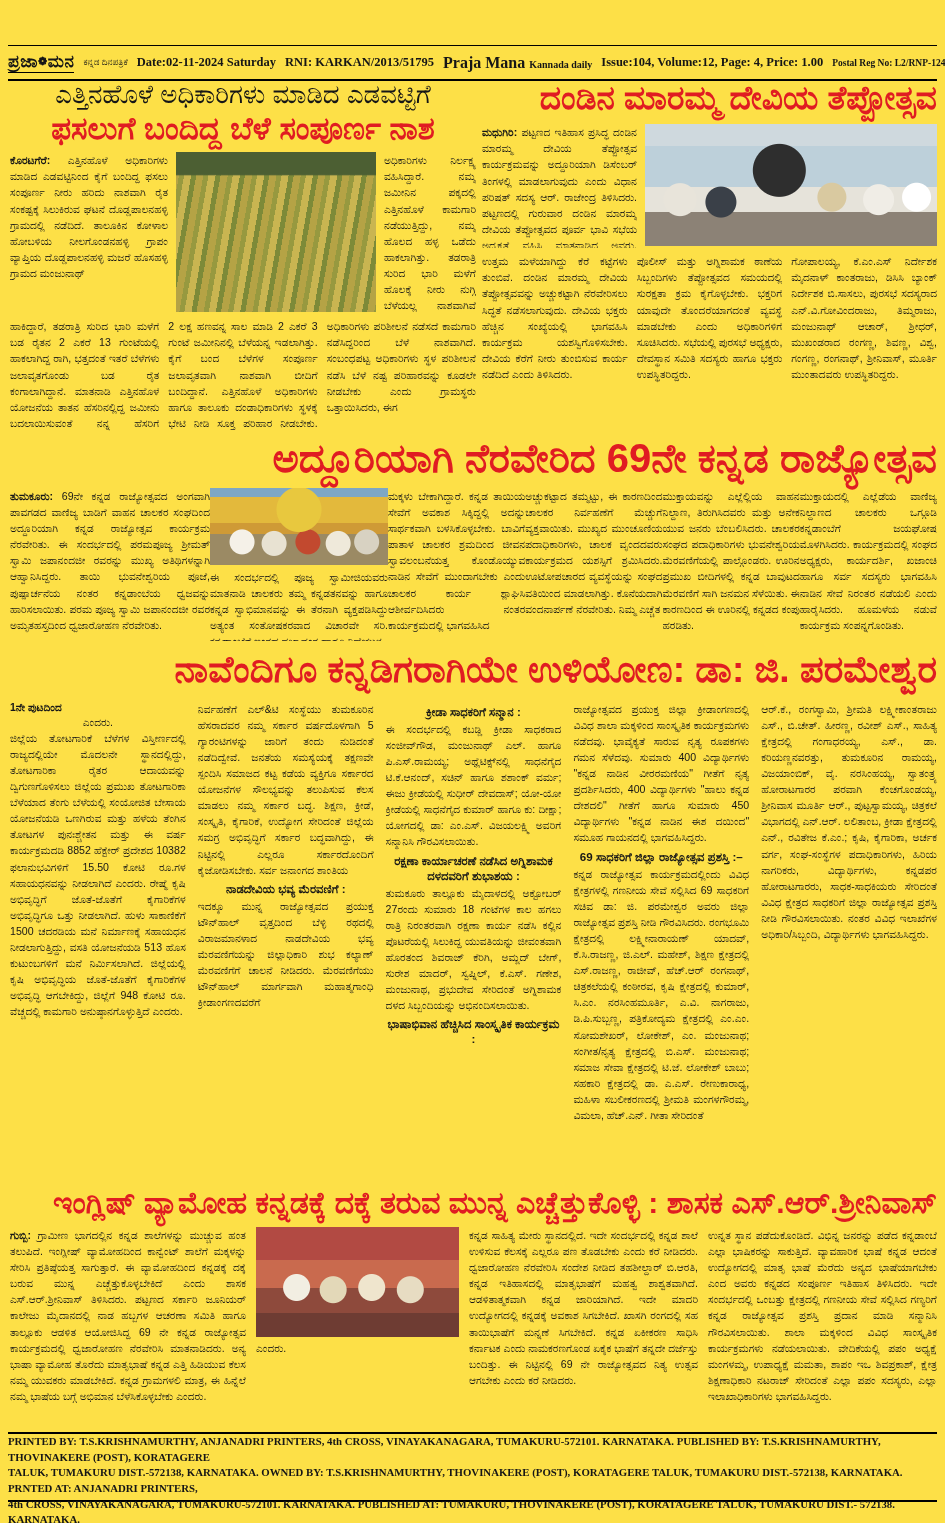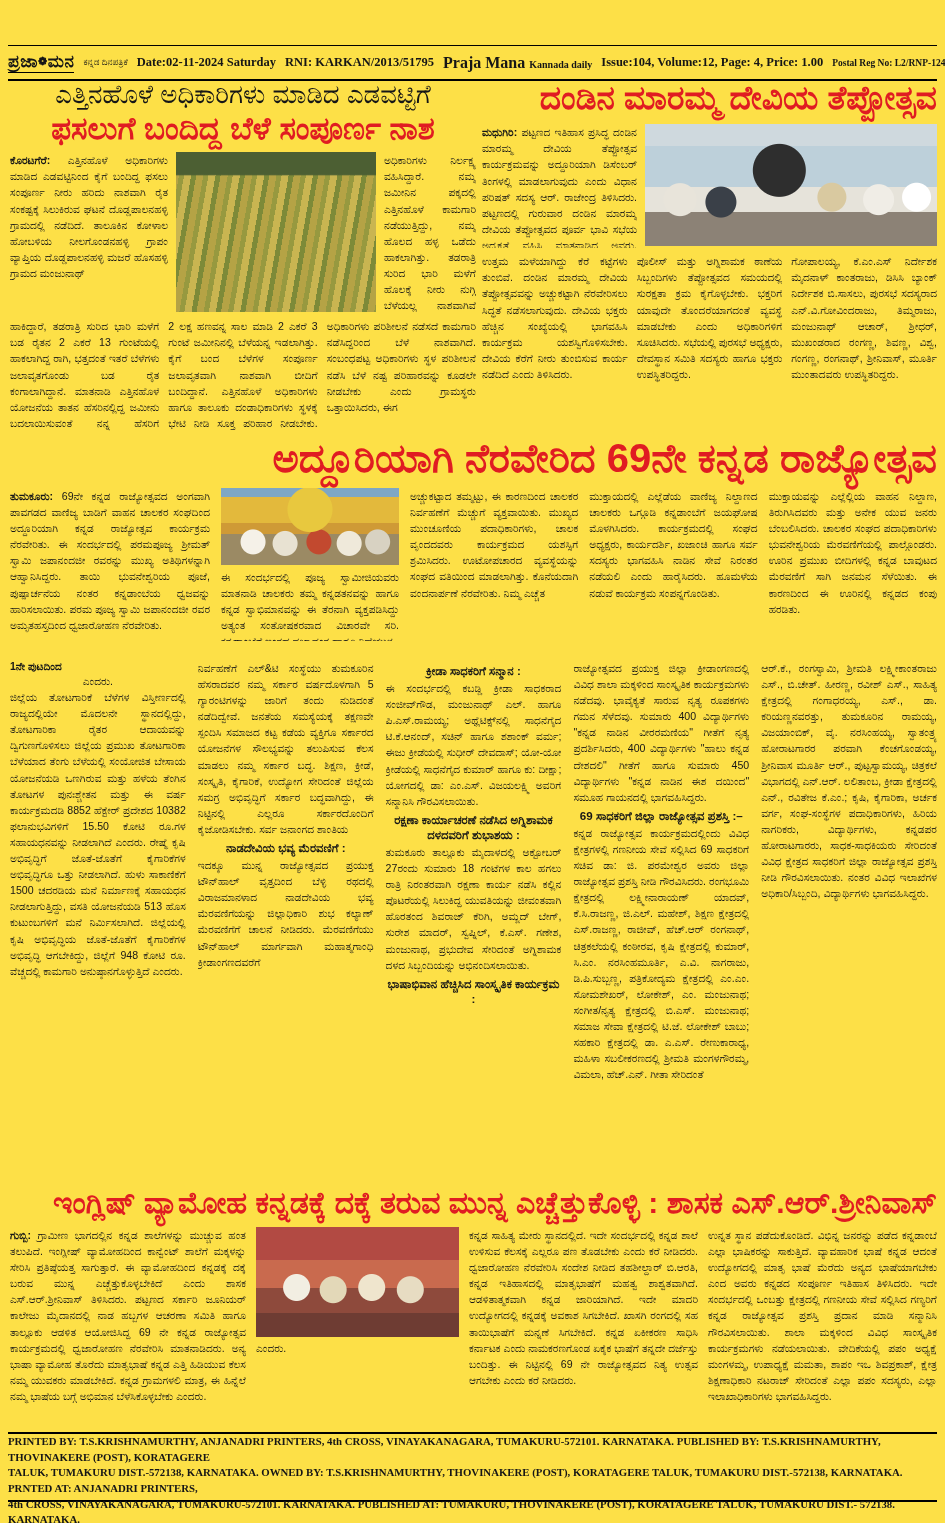--- a/index.html
+++ b/index.html
@@ -107,33 +107,35 @@
     </div>
     <div class="cols" style="gap:9px;margin-top:5px;height:168px;">
       <div class="col bodytxt" style="flex:1;">ಉತ್ತಮ ಮಳೆಯಾಗಿದ್ದು ಕೆರೆ ಕಟ್ಟೆಗಳು ತುಂಬಿವೆ. ದಂಡಿನ ಮಾರಮ್ಮ ದೇವಿಯ ತೆಪ್ಪೋತ್ಸವವನ್ನು ಅಚ್ಚುಕಟ್ಟಾಗಿ ನೆರವೇರಿಸಲು ಸಿದ್ಧತೆ ನಡೆಸಲಾಗುವುದು. ದೇವಿಯ ಭಕ್ತರು ಹೆಚ್ಚಿನ ಸಂಖ್ಯೆಯಲ್ಲಿ ಭಾಗವಹಿಸಿ ಕಾರ್ಯಕ್ರಮ ಯಶಸ್ವಿಗೊಳಿಸಬೇಕು. ದೇವಿಯ ಕೆರೆಗೆ ನೀರು ತುಂಬಿಸುವ ಕಾರ್ಯ ನಡೆದಿದೆ ಎಂದು ತಿಳಿಸಿದರು.</div>
       <div class="col bodytxt" style="flex:1;">ಪೊಲೀಸ್ ಮತ್ತು ಅಗ್ನಿಶಾಮಕ ಠಾಣೆಯ ಸಿಬ್ಬಂದಿಗಳು ತೆಪ್ಪೋತ್ಸವದ ಸಮಯದಲ್ಲಿ ಸುರಕ್ಷತಾ ಕ್ರಮ ಕೈಗೊಳ್ಳಬೇಕು. ಭಕ್ತರಿಗೆ ಯಾವುದೇ ತೊಂದರೆಯಾಗದಂತೆ ವ್ಯವಸ್ಥೆ ಮಾಡಬೇಕು ಎಂದು ಅಧಿಕಾರಿಗಳಿಗೆ ಸೂಚಿಸಿದರು. ಸಭೆಯಲ್ಲಿ ಪುರಸಭೆ ಅಧ್ಯಕ್ಷರು, ದೇವಸ್ಥಾನ ಸಮಿತಿ ಸದಸ್ಯರು ಹಾಗೂ ಭಕ್ತರು ಉಪಸ್ಥಿತರಿದ್ದರು.</div>
       <div class="col bodytxt" style="flex:1;">ಗೋಪಾಲಯ್ಯ, ಕೆ.ಎಂ.ಎಸ್ ನಿರ್ದೇಶಕ ಮೈದನಾಳ್ ಕಾಂತರಾಜು, ಡಿಸಿಸಿ ಬ್ಯಾಂಕ್ ನಿರ್ದೇಶಕ ಬಿ.ಸಾಸಲು, ಪುರಸಭೆ ಸದಸ್ಯರಾದ ಎನ್.ವಿ.ಗೋವಿಂದರಾಜು, ತಿಮ್ಮರಾಜು, ಮಂಜುನಾಥ್ ಆಚಾರ್, ಶ್ರೀಧರ್, ಮುಖಂಡರಾದ ರಂಗಣ್ಣ, ಶಿವಣ್ಣ, ವಿಶ್ವ, ಗಂಗಣ್ಣ, ರಂಗನಾಥ್, ಶ್ರೀನಿವಾಸ್, ಮೂರ್ತಿ ಮುಂತಾದವರು ಉಪಸ್ಥಿತರಿದ್ದರು.</div>
     </div>
   </div>
 
   <div class="s2">
     <div class="hl-big red" style="font-size:40px;">ಅದ್ದೂರಿಯಾಗಿ ನೆರವೇರಿದ 69ನೇ ಕನ್ನಡ ರಾಜ್ಯೋತ್ಸವ</div>
-    <div class="cols" style="gap:11px;margin-top:8px;height:156px;">
+    <div class="cols" style="gap:0;margin-top:8px;height:156px;">
       <div class="col bodytxt" style="width:200px;"><span class="dl">ತುಮಕೂರು:</span> <span>69ನೇ ಕನ್ನಡ ರಾಜ್ಯೋತ್ಸವದ ಅಂಗವಾಗಿ ಪಾವಗಡದ ವಾಣಿಜ್ಯ ಬಾಡಿಗೆ ವಾಹನ ಚಾಲಕರ ಸಂಘದಿಂದ ಅದ್ದೂರಿಯಾಗಿ ಕನ್ನಡ ರಾಜ್ಯೋತ್ಸವ ಕಾರ್ಯಕ್ರಮ ನೆರವೇರಿತು. ಈ ಸಂದರ್ಭದಲ್ಲಿ ಪರಮಪೂಜ್ಯ ಶ್ರೀಮತ್ ಸ್ವಾಮಿ ಜಪಾನಂದಜೀ ರವರನ್ನು ಮುಖ್ಯ ಅತಿಥಿಗಳನ್ನಾಗಿ ಆಹ್ವಾನಿಸಿದ್ದರು. ತಾಯಿ ಭುವನೇಶ್ವರಿಯ ಪೂಜೆ, ಪುಷ್ಪಾರ್ಚನೆಯ ನಂತರ ಕನ್ನಡಾಂಬೆಯ ಧ್ವಜವನ್ನು ಹಾರಿಸಲಾಯಿತು. ಪರಮ ಪೂಜ್ಯ ಸ್ವಾಮಿ ಜಪಾನಂದಜೀ ರವರ ಅಮೃತಹಸ್ತದಿಂದ ಧ್ವಜಾರೋಹಣ ನೆರವೇರಿತು.</span></div>
       <div class="col" style="width:178px;">
         <div class="photo ph-flags" style="width:178px;height:77px;"></div>
         <div class="bodytxt" style="margin-top:4px;height:72px;overflow:hidden;">ಈ ಸಂದರ್ಭದಲ್ಲಿ ಪೂಜ್ಯ ಸ್ವಾಮೀಜಿಯವರು ಮಾತನಾಡಿ ಚಾಲಕರು ತಮ್ಮ ಕನ್ನಡತನವನ್ನು ಹಾಗೂ ಕನ್ನಡ ಸ್ವಾಭಿಮಾನವನ್ನು ಈ ತೆರನಾಗಿ ವ್ಯಕ್ತಪಡಿಸಿದ್ದು ಅತ್ಯಂತ ಸಂತೋಷಕರವಾದ ವಿಚಾರವೇ ಸರಿ. ಕನ್ನಡಾಂಬೆಗೆ ಇಂತಹ ಪ್ರಜ್ಞಾವಂತ ಹಾಗೂ ನಿಷ್ಠೆಯುಳ್ಳ</div>
       </div>
+      <div class="col bodytxt" style="flex:1;">ಮಕ್ಕಳು ಬೇಕಾಗಿದ್ದಾರೆ. ಕನ್ನಡ ತಾಯಿಯ ಸೇವೆಗೆ ಅವಕಾಶ ಸಿಕ್ಕಿದ್ದಲ್ಲಿ ಅದನ್ನು ಸಾರ್ಥಕವಾಗಿ ಬಳಸಿಕೊಳ್ಳಬೇಕು. ಬಾವಿಗೆ ಪಾತಾಳ ಚಾಲಕರ ಶ್ರಮದಿಂದ ಜೀವನ ಸ್ವಾವಲಂಬನೆಯತ್ತ ಕೊಂಡೊಯ್ಯುವ ನಾಡಿನ ಸೇವೆಗೆ ಮುಂದಾಗಬೇಕು ಎಂದು ಚಾಲಕರ ಕಾರ್ಯ ಶ್ಲಾಘಿಸಿ ಆಶೀರ್ವದಿಸಿದರು ನಂತರ ಕಾರ್ಯಕ್ರಮದಲ್ಲಿ ಭಾಗವಹಿಸಿದ</div>
       <div class="col bodytxt" style="flex:1;">ಅಚ್ಚುಕಟ್ಟಾದ ತಮ್ಮಟ್ಟು, ಈ ಕಾರಣದಿಂದ ಚಾಲಕರ ನಿರ್ವಹಣೆಗೆ ಮೆಚ್ಚುಗೆ ವ್ಯಕ್ತವಾಯಿತು. ಮುಖ್ಯದ ಮುಂಚೂಣಿಯ ಪದಾಧಿಕಾರಿಗಳು, ಚಾಲಕ ವೃಂದದವರು ಕಾರ್ಯಕ್ರಮದ ಯಶಸ್ಸಿಗೆ ಶ್ರಮಿಸಿದರು. ಊಟೋಪಚಾರದ ವ್ಯವಸ್ಥೆಯನ್ನು ಸಂಘದ ವತಿಯಿಂದ ಮಾಡಲಾಗಿತ್ತು. ಕೊನೆಯದಾಗಿ ವಂದನಾರ್ಪಣೆ ನೆರವೇರಿತು. ನಿಮ್ಮ ಎಚ್ಚೆತ</div>
+      <div class="col bodytxt" style="flex:1;">ಮುಕ್ತಾಯವನ್ನು ಎಲ್ಲೆಲ್ಲಿಯ ವಾಹನ ನಿಲ್ದಾಣ, ತಿರುಗಿಸಿದವರು ಮತ್ತು ಅನೇಕ ಯುವ ಜನರು ಬೆಂಬಲಿಸಿದರು. ಚಾಲಕರ ಸಂಘದ ಪದಾಧಿಕಾರಿಗಳು ಭುವನೇಶ್ವರಿಯ ಮೆರವಣಿಗೆಯಲ್ಲಿ ಪಾಲ್ಗೊಂಡರು. ಊರಿನ ಪ್ರಮುಖ ಬೀದಿಗಳಲ್ಲಿ ಕನ್ನಡ ಬಾವುಟದ ಮೆರವಣಿಗೆ ಸಾಗಿ ಜನಮನ ಸೆಳೆಯಿತು. ಈ ಕಾರಣದಿಂದ ಈ ಊರಿನಲ್ಲಿ ಕನ್ನಡದ ಕಂಪು ಹರಡಿತು.</div>
       <div class="col bodytxt" style="flex:1;">ಮುಕ್ತಾಯದಲ್ಲಿ ಎಲ್ಲೆಡೆಯ ವಾಣಿಜ್ಯ ನಿಲ್ದಾಣದ ಚಾಲಕರು ಒಗ್ಗೂಡಿ ಕನ್ನಡಾಂಬೆಗೆ ಜಯಘೋಷ ಮೊಳಗಿಸಿದರು. ಕಾರ್ಯಕ್ರಮದಲ್ಲಿ ಸಂಘದ ಅಧ್ಯಕ್ಷರು, ಕಾರ್ಯದರ್ಶಿ, ಖಜಾಂಚಿ ಹಾಗೂ ಸರ್ವ ಸದಸ್ಯರು ಭಾಗವಹಿಸಿ ನಾಡಿನ ಸೇವೆ ನಿರಂತರ ನಡೆಯಲಿ ಎಂದು ಹಾರೈಸಿದರು. ಹೂಮಳೆಯ ನಡುವೆ ಕಾರ್ಯಕ್ರಮ ಸಂಪನ್ನಗೊಂಡಿತು.</div>
-      <div class="col bodytxt" style="flex:1;">ಮುಕ್ತಾಯವನ್ನು ಎಲ್ಲೆಲ್ಲಿಯ ವಾಹನ ನಿಲ್ದಾಣ, ತಿರುಗಿಸಿದವರು ಮತ್ತು ಅನೇಕ ಯುವ ಜನರು ಬೆಂಬಲಿಸಿದರು. ಚಾಲಕರ ಸಂಘದ ಪದಾಧಿಕಾರಿಗಳು ಭುವನೇಶ್ವರಿಯ ಮೆರವಣಿಗೆಯಲ್ಲಿ ಪಾಲ್ಗೊಂಡರು. ಊರಿನ ಪ್ರಮುಖ ಬೀದಿಗಳಲ್ಲಿ ಕನ್ನಡ ಬಾವುಟದ ಮೆರವಣಿಗೆ ಸಾಗಿ ಜನಮನ ಸೆಳೆಯಿತು. ಈ ಕಾರಣದಿಂದ ಈ ಊರಿನಲ್ಲಿ ಕನ್ನಡದ ಕಂಪು ಹರಡಿತು.</div>
     </div>
   </div>
 
   <div class="s3">
+    <div class="hl-big red" style="font-size:37px;">ನಾವೆಂದಿಗೂ ಕನ್ನಡಿಗರಾಗಿಯೇ ಉಳಿಯೋಣ: ಡಾ: ಜಿ. ಪರಮೇಶ್ವರ</div>
     <div class="cols" style="gap:12px;margin-top:10px;height:474px;">
       <div class="col" style="flex:1;">
         <div class="note">1ನೇ ಪುಟದಿಂದ</div>
         <div class="bodytxt said">ಎಂದರು.</div>
         <div class="bodytxt" style="overflow:hidden;height:438px;">ಜಿಲ್ಲೆಯ ತೋಟಗಾರಿಕೆ ಬೆಳೆಗಳ ವಿಸ್ತೀರ್ಣದಲ್ಲಿ ರಾಜ್ಯದಲ್ಲಿಯೇ ಮೊದಲನೇ ಸ್ಥಾನದಲ್ಲಿದ್ದು, ತೋಟಗಾರಿಕಾ ರೈತರ ಆದಾಯವನ್ನು ದ್ವಿಗುಣಗೊಳಿಸಲು ಜಿಲ್ಲೆಯ ಪ್ರಮುಖ ತೋಟಗಾರಿಕಾ ಬೆಳೆಯಾದ ತೆಂಗು ಬೆಳೆಯಲ್ಲಿ ಸಂಯೋಜಿತ ಬೇಸಾಯ ಯೋಜನೆಯಡಿ ಒಣಗಿರುವ ಮತ್ತು ಹಳೆಯ ತೆಂಗಿನ ತೋಟಗಳ ಪುನಃಶ್ಚೇತನ ಮತ್ತು ಈ ವರ್ಷ ಕಾರ್ಯಕ್ರಮದಡಿ 8852 ಹೆಕ್ಟೇರ್ ಪ್ರದೇಶದ 10382 ಫಲಾನುಭವಿಗಳಿಗೆ 15.50 ಕೋಟಿ ರೂ.ಗಳ ಸಹಾಯಧನವನ್ನು ನೀಡಲಾಗಿದೆ ಎಂದರು. ರೇಷ್ಮೆ ಕೃಷಿ ಅಭಿವೃದ್ಧಿಗೆ ಜೊತೆ-ಜೊತೆಗೆ ಕೈಗಾರಿಕೆಗಳ ಅಭಿವೃದ್ಧಿಗೂ ಒತ್ತು ನೀಡಲಾಗಿದೆ. ಹುಳು ಸಾಕಾಣಿಕೆಗೆ 1500 ಚದರಡಿಯ ಮನೆ ನಿರ್ಮಾಣಕ್ಕೆ ಸಹಾಯಧನ ನೀಡಲಾಗುತ್ತಿದ್ದು, ವಸತಿ ಯೋಜನೆಯಡಿ 513 ಹೊಸ ಕುಟುಂಬಗಳಿಗೆ ಮನೆ ನಿರ್ಮಿಸಲಾಗಿದೆ. ಜಿಲ್ಲೆಯಲ್ಲಿ ಕೃಷಿ ಅಭಿವೃದ್ಧಿಯ ಜೊತೆ-ಜೊತೆಗೆ ಕೈಗಾರಿಕೆಗಳ ಅಭಿವೃದ್ಧಿ ಆಗಬೇಕಿದ್ದು, ಜಿಲ್ಲೆಗೆ 948 ಕೋಟಿ ರೂ. ವೆಚ್ಚದಲ್ಲಿ ಕಾಮಗಾರಿ ಅನುಷ್ಠಾನಗೊಳ್ಳುತ್ತಿದೆ ಎಂದರು.</div>
       </div>
       <div class="col" style="flex:1;">
         <div class="bodytxt">ನಿರ್ವಹಣೆಗೆ ಎಲ್&amp;ಟಿ ಸಂಸ್ಥೆಯು ತುಮಕೂರಿನ ಹೆಸರಾದವರ ನಮ್ಮ ಸರ್ಕಾರ ವರ್ಷದೊಳಗಾಗಿ 5 ಗ್ಯಾರಂಟಿಗಳನ್ನು ಜಾರಿಗೆ ತಂದು ನುಡಿದಂತೆ ನಡೆದಿದ್ವೇವೆ. ಜನತೆಯ ಸಮಸ್ಯೆಯಕ್ಕೆ ತಕ್ಷಣವೇ ಸ್ಪಂದಿಸಿ ಸಮಾಜದ ಕಟ್ಟ ಕಡೆಯ ವ್ಯಕ್ತಿಗೂ ಸರ್ಕಾರದ ಯೋಜನೆಗಳ ಸೌಲಭ್ಯವನ್ನು ತಲುಪಿಸುವ ಕೆಲಸ ಮಾಡಲು ನಮ್ಮ ಸರ್ಕಾರ ಬದ್ಧ. ಶಿಕ್ಷಣ, ಕ್ರೀಡೆ, ಸಂಸ್ಕೃತಿ, ಕೈಗಾರಿಕೆ, ಉದ್ಯೋಗ ಸೇರಿದಂತೆ ಜಿಲ್ಲೆಯ ಸಮಗ್ರ ಅಭಿವೃದ್ಧಿಗೆ ಸರ್ಕಾರ ಬದ್ಧವಾಗಿದ್ದು, ಈ ನಿಟ್ಟಿನಲ್ಲಿ ಎಲ್ಲರೂ ಸರ್ಕಾರದೊಂದಿಗೆ ಕೈಜೋಡಿಸಬೇಕು. ಸರ್ವ ಜನಾಂಗದ ಶಾಂತಿಯ</div>
         <div class="subhead">ನಾಡದೇವಿಯ ಭವ್ಯ ಮೆರವಣಿಗೆ :</div>
         <div class="bodytxt" style="overflow:hidden;">ಇದಕ್ಕೂ ಮುನ್ನ ರಾಜ್ಯೋತ್ಸವದ ಪ್ರಯುಕ್ತ ಟೌನ್‌ಹಾಲ್ ವೃತ್ತದಿಂದ ಬೆಳ್ಳಿ ರಥದಲ್ಲಿ ವಿರಾಜಮಾನಳಾದ ನಾಡದೇವಿಯ ಭವ್ಯ ಮೆರವಣಿಗೆಯನ್ನು ಜಿಲ್ಲಾಧಿಕಾರಿ ಶುಭ ಕಲ್ಯಾಣ್ ಮೆರವಣಿಗೆಗೆ ಚಾಲನೆ ನೀಡಿದರು. ಮೆರವಣಿಗೆಯು ಟೌನ್‌ಹಾಲ್ ಮಾರ್ಗವಾಗಿ ಮಹಾತ್ಮಗಾಂಧಿ ಕ್ರೀಡಾಂಗಣದವರೆಗೆ</div>

